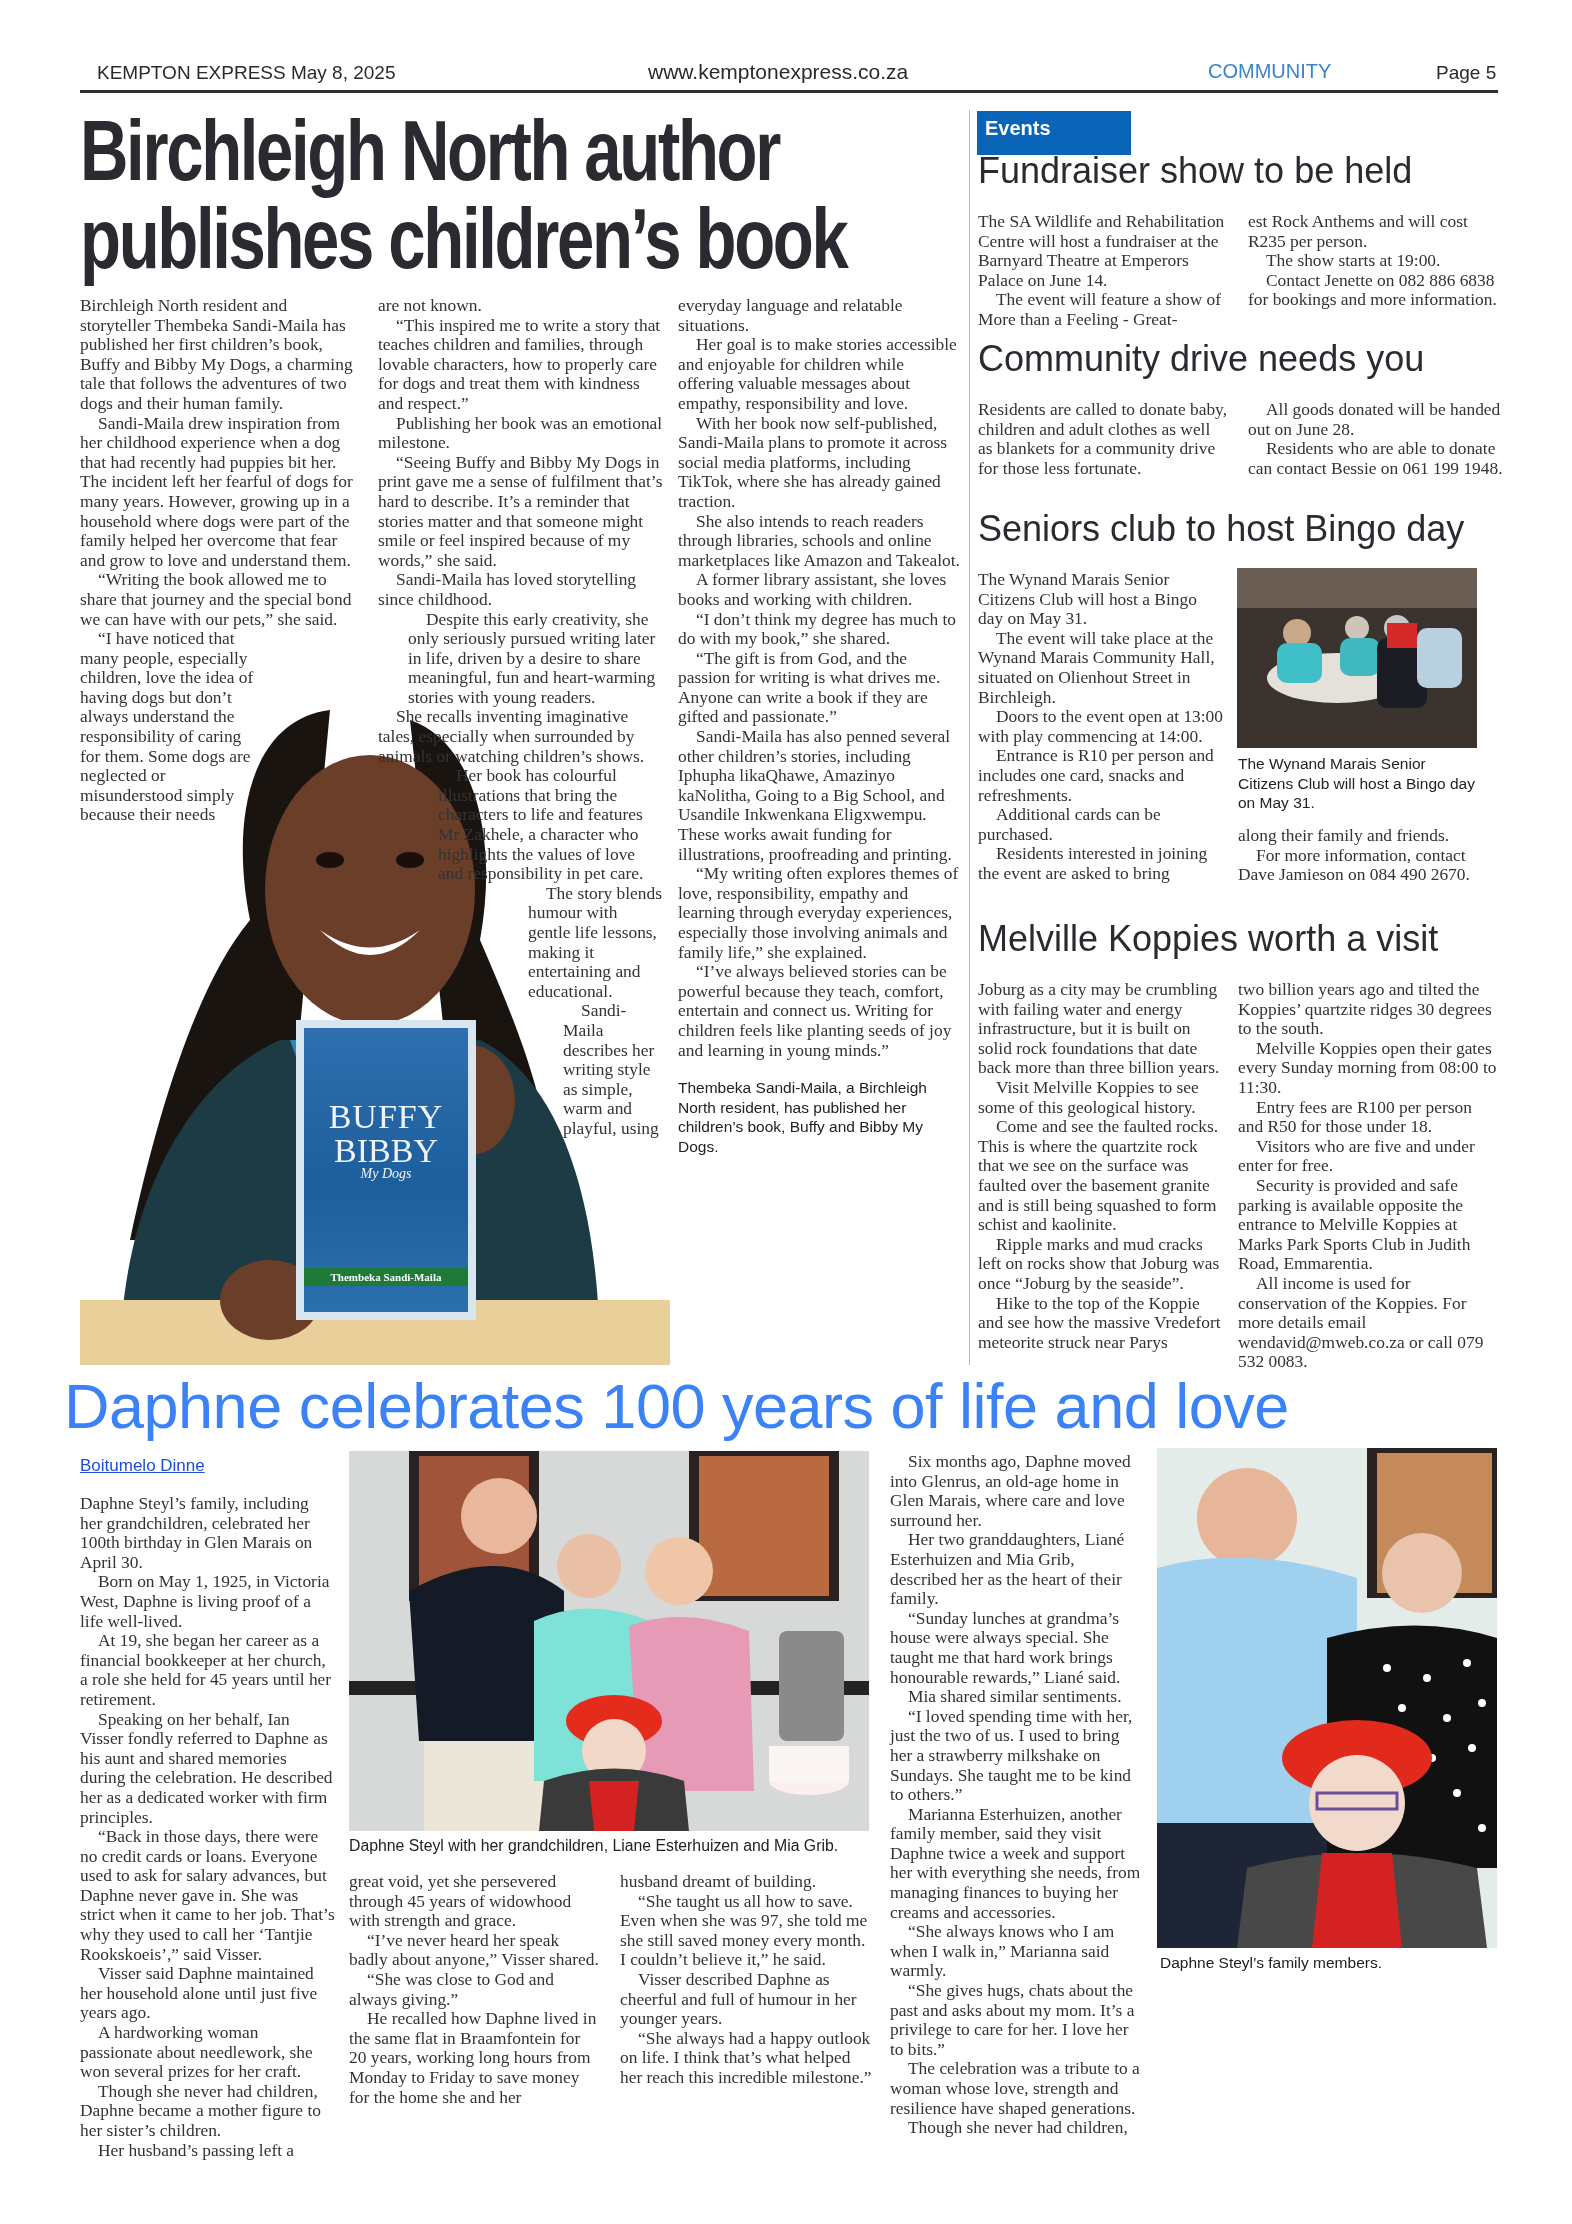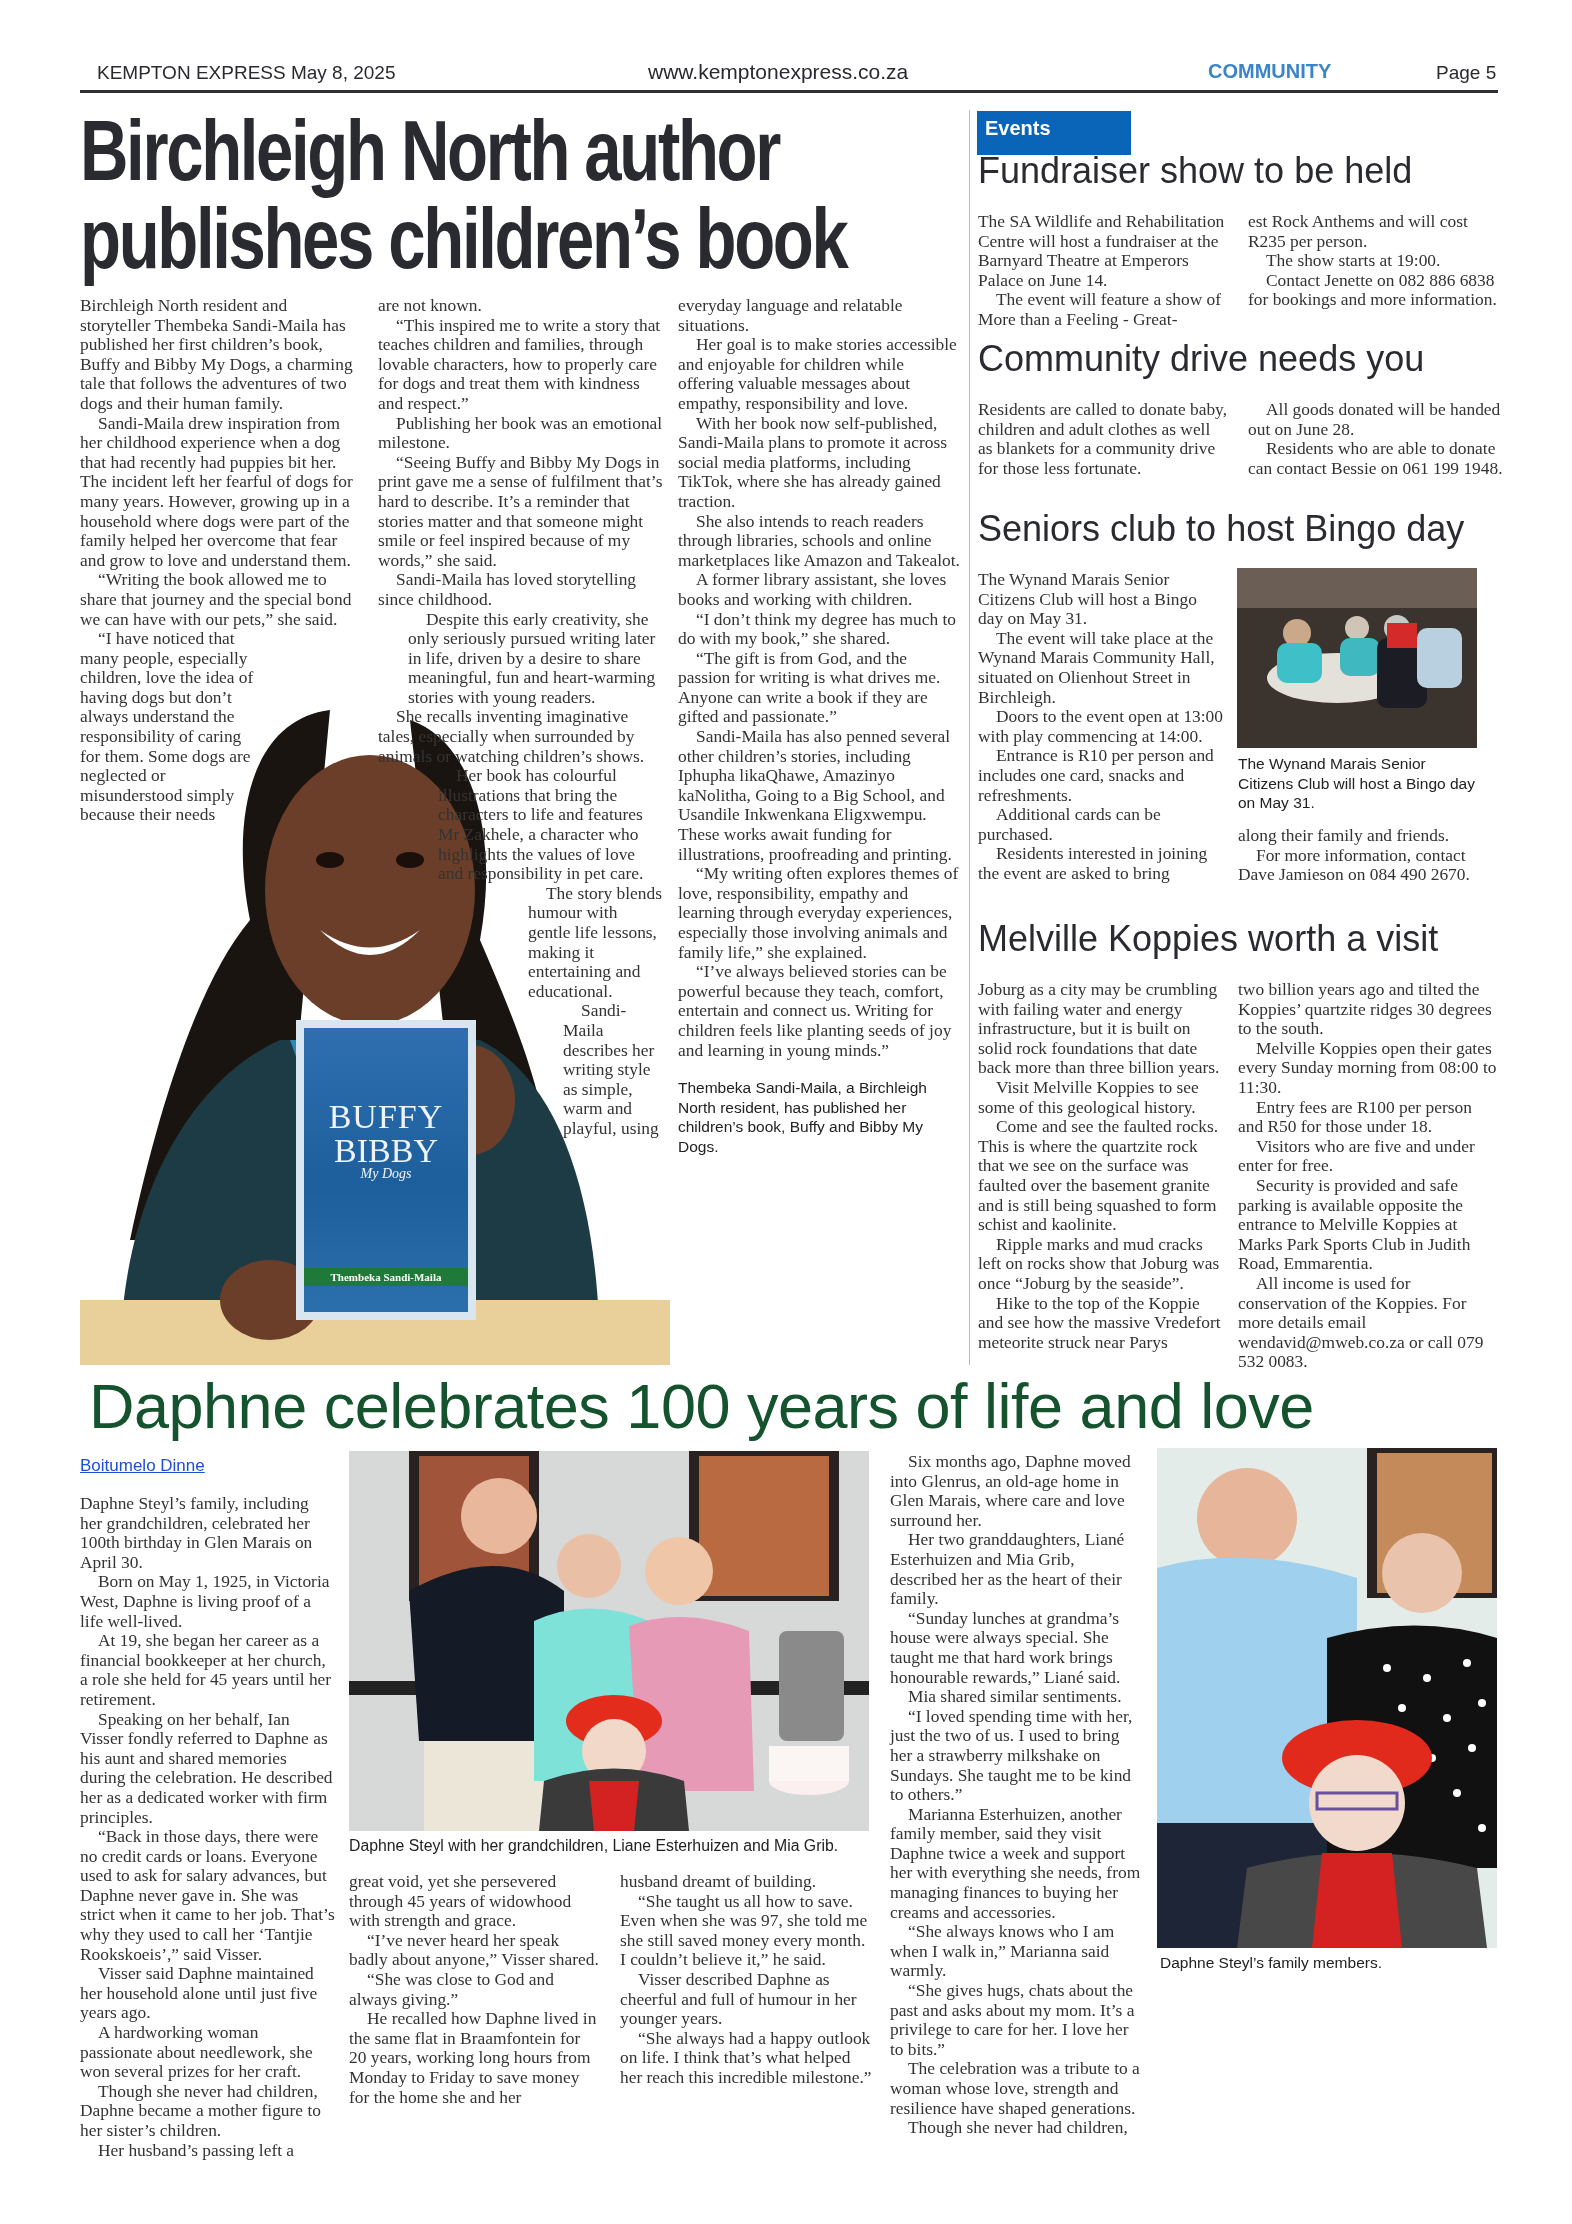--- a/index.html
+++ b/index.html
@@ -1,30 +1,30 @@
 <!DOCTYPE html>
 <html><head>
 <meta charset="utf-8">
 <style>
   * { box-sizing: border-box; margin: 0; padding: 0; }
   body { width: 1572px; height: 2224px; background: #ffffff; color: #2a2a2e; position: relative; overflow: hidden; font-family: "Liberation Serif", serif; }
   .abs { position: absolute; }
   .hdr { font-family: "Liberation Sans", sans-serif; font-size: 19px; color: #2a2a2e; top: 62px; }
   .hdr-rule { left: 80px; top: 90px; width: 1418px; height: 3px; background: #2e2f33; }
-  .hdr-community { color: #3a84c8; font-weight: bold; font-size: 20px; text-align: center; }
+  .hdr-community { color: #3a84c8; font-weight: normal; font-size: 20px; text-align: center; }
   .main-head { left: 80px; top: 106px; width: 880px; font-family: "Liberation Sans", sans-serif; font-weight: bold; font-size: 86px; line-height: 88px; color: #2a2b30; letter-spacing: -3px; transform: scaleX(0.78); transform-origin: left top; width: 1130px; }
   .col { font-size: 17.4px; line-height: 19.6px; color: #333; }
   .col p { text-indent: 18px; }
   .col p.first { text-indent: 0; }
   .caption { font-family: "Liberation Sans", sans-serif; font-size: 15.5px; line-height: 19.6px; color: #222; }
   .vrule { left: 969px; top: 110px; width: 1px; height: 1255px; background: #bbb; }
   .events-tag { left: 977px; top: 111px; width: 154px; height: 44px; background: #0a64b8; color: #fff; font-family: "Liberation Sans", sans-serif; font-weight: bold; font-size: 20px; line-height: 34px; padding-left: 8px; }
   .ev-head { left: 978px; font-family: "Liberation Sans", sans-serif; font-size: 36px; color: #2a2b30; white-space: nowrap; }
   .photo { overflow: hidden; }
-  .daphne-head { left: 89px; top: 1370px; font-family: "Liberation Sans", sans-serif; font-size: 63px; color: #14532d; white-space: nowrap; letter-spacing: -0.5px; }
+  .daphne-head { left: 64px; top: 1370px; font-family: "Liberation Sans", sans-serif; font-size: 63px; color: #3b82f6; white-space: nowrap; letter-spacing: -0.5px; }
   .byline { left: 80px; top: 1456px; font-family: "Liberation Sans", sans-serif; font-size: 17px; text-decoration: underline; color: #1d4ed8; }
   .bookcover { background: linear-gradient(180deg,#2f6fb0 0%, #1d5e9c 55%, #2b70ad 100%); border: 8px solid #d9e6f0; margin-left: 31px; }
 </style>
 </head>
 <body>
 
 <div class="abs hdr" style="left:97px;">KEMPTON EXPRESS May 8, 2025</div>
 <div class="abs hdr" style="left:648px;font-size:21px;top:60px;">www.kemptonexpress.co.za</div>
 <div class="abs hdr hdr-community" style="left:1208px;top:60px;">COMMUNITY</div>
 <div class="abs hdr" style="left:1436px;">Page 5</div>

